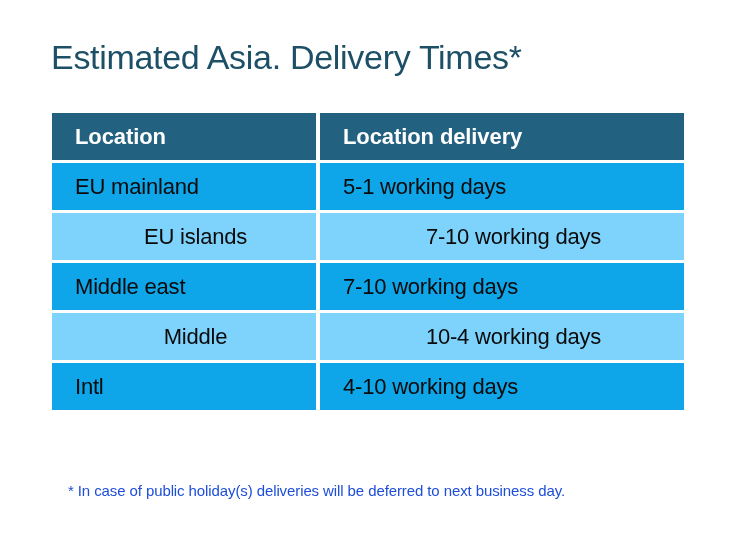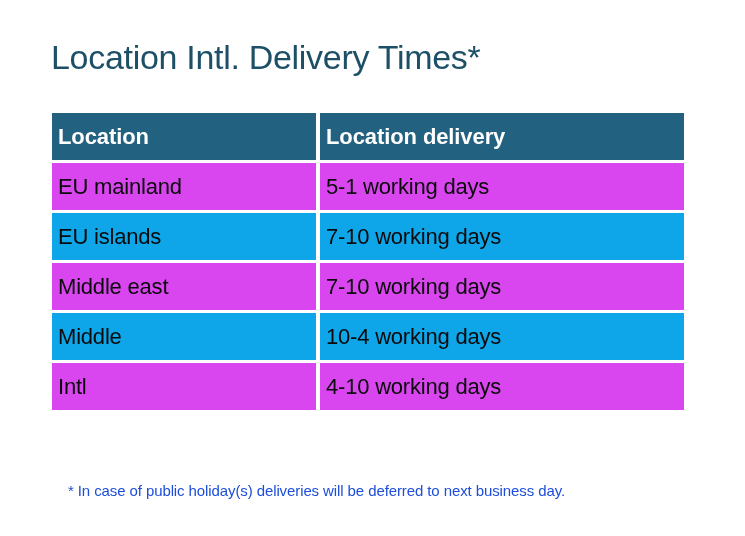--- a/index.html
+++ b/index.html
@@ -45,42 +45,43 @@
     border-spacing: 4px 3px;
     margin: -3px -4px;
     table-layout: fixed;
   }
 
   .delivery-table col.col-location { width: 264px; }
   .delivery-table col.col-delivery { width: 364px; }
 
   .delivery-table th,
   .delivery-table td {
-    padding: 0 0 0 6px;
+    padding: 0 0 0 23px;
     height: 47px;
     vertical-align: middle;
     text-align: left;
     font-weight: 400;
   }
 
   .delivery-table thead th {
     background: #22617f;
     color: #ffffff;
     font-size: 22px;
     font-weight: 700;
     letter-spacing: -0.1px;
     height: 47px;
   }
 
   .delivery-table tbody tr.row-shade td {
-    background: #d946ef;
+    background: #0ea5e9;
   }
 
   .delivery-table tbody tr.row-plain td {
-    background: #0ea5e9;
+    background: #7dd3fc;
+    text-align: center;
   }
 
   .delivery-table tbody td {
     color: #0a0a0a;
     font-size: 22px;
     letter-spacing: -0.2px;
   }
 
   .footnote {
     position: absolute;
@@ -91,21 +92,21 @@
     color: #1d4ed8;
     letter-spacing: -0.1px;
     white-space: nowrap;
   }
 </style>
 </head>
 <body>
 
 <div id="page-root">
 
-  <div class="page-title">Location Intl. Delivery Times*</div>
+  <div class="page-title">Estimated Asia. Delivery Times*</div>
 
   <table class="delivery-table">
     <colgroup>
       <col class="col-location">
       <col class="col-delivery">
     </colgroup>
     <thead>
       <tr>
         <th>Location</th>
         <th>Location delivery</th>

